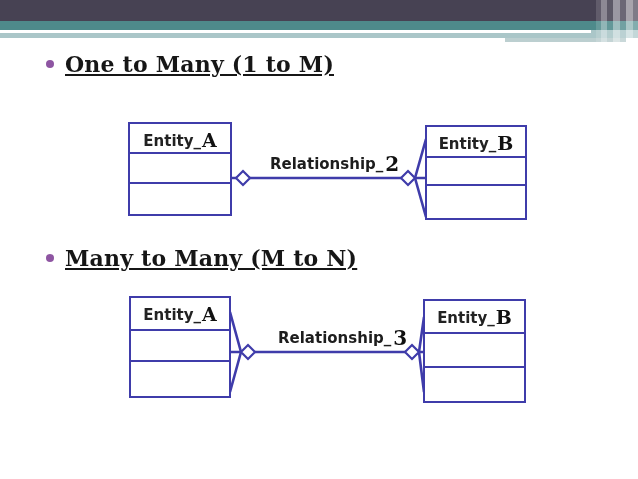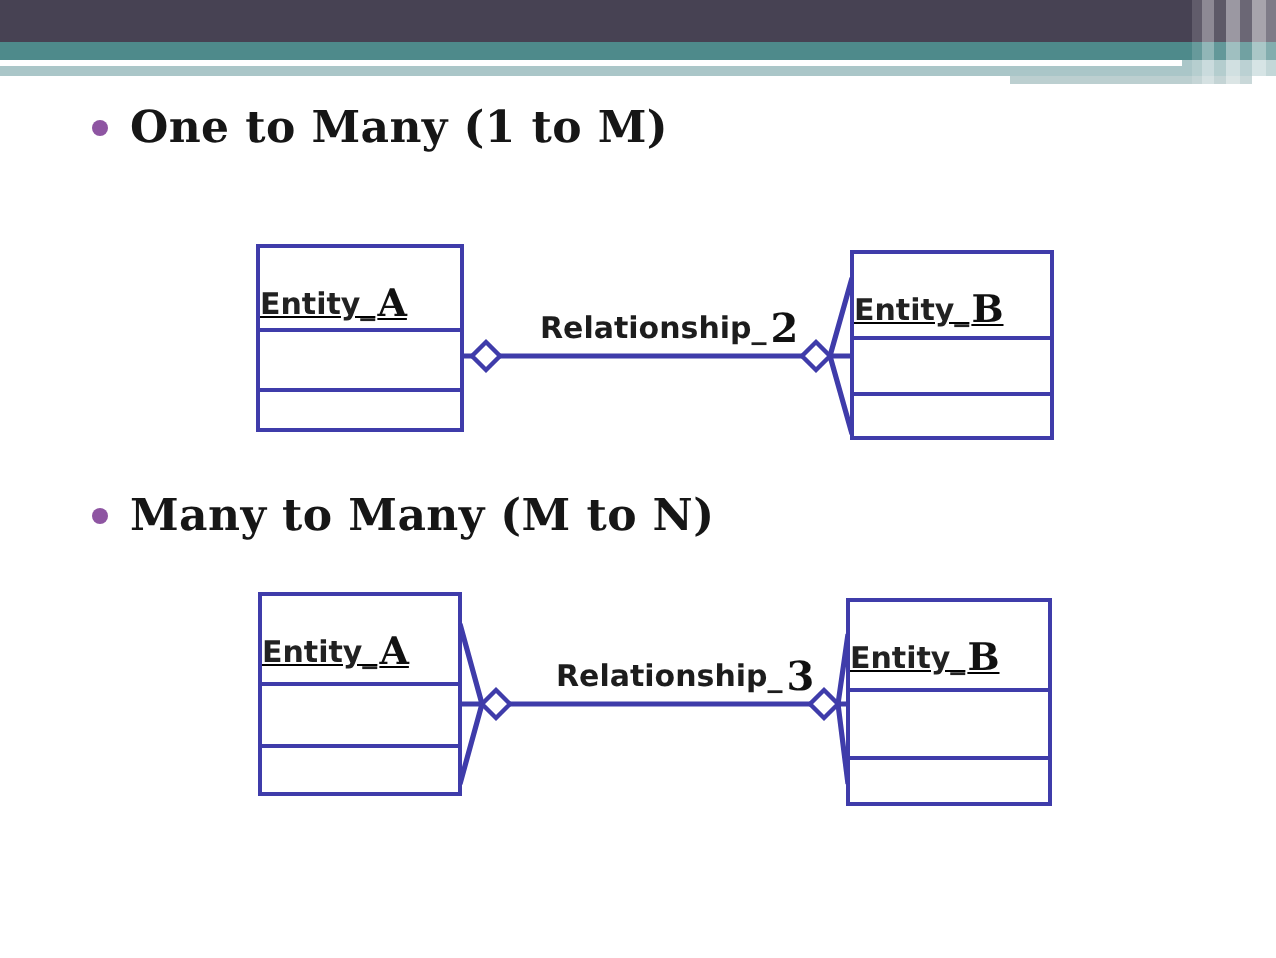--- a/index.html
+++ b/index.html
@@ -29,33 +29,33 @@
   .s3{width:6px;background:rgba(255,255,255,0.12);}
   .s4{width:7px;background:rgba(255,255,255,0.46);}
   .s5{width:6px;background:rgba(255,255,255,0.20);}
   .s6{width:7px;background:rgba(255,255,255,0.52);}
   .s7{width:5px;background:rgba(255,255,255,0.30);}
   
   .bullet{position:absolute;display:flex;align-items:flex-start;gap:11px;}
   .b1{left:46px;top:51px;}
   .b2{left:46px;top:245px;justify-content:space-between;}
   .dot{width:8px;height:8px;border-radius:50%;background:var(--purple);margin-top:9px;flex:0 0 auto;}
-  .btext{font-family:"DejaVu Serif",serif;font-weight:700;font-size:22px;color:var(--ink);letter-spacing:0.2px;white-space:nowrap;}
+  .btext{font-family:"DejaVu Serif",serif;font-weight:700;font-size:22px;color:var(--ink);letter-spacing:0.2px;white-space:nowrap;text-decoration:underline;}
   
   .ebox{
     position:absolute;box-sizing:border-box;border:2px solid var(--blue);
     background:#ffffff;display:flex;flex-direction:column;
   }
   .boxA1{left:128px;top:122px;width:104px;height:94px;}
   .boxB1{left:425px;top:125px;width:102px;height:95px;}
   .boxA2{left:129px;top:296px;width:102px;height:102px;}
   .boxB2{left:423px;top:299px;width:103px;height:104px;}
   .ehdr{
-    border-bottom:2px solid var(--blue);display:flex;
-    align-items:baseline;padding-top:16px;white-space:nowrap;overflow:hidden;text-decoration:underline;
+    border-bottom:2px solid var(--blue);display:flex;justify-content:center;
+    align-items:baseline;padding-top:4px;white-space:nowrap;overflow:hidden;
   }
   .boxA1 .ehdr{height:24px;flex:0 0 auto;}
   .boxB1 .ehdr{height:25px;flex:0 0 auto;}
   .boxA2 .ehdr{height:27px;flex:0 0 auto;}
   .boxB2 .ehdr{height:27px;flex:0 0 auto;}
   .erow{flex:0 0 auto;}
   .boxA1 .mid{height:28px;border-bottom:2px solid var(--blue);}
   .boxB1 .mid{height:26px;border-bottom:2px solid var(--blue);}
   .boxA2 .mid{height:29px;border-bottom:2px solid var(--blue);}
   .boxB2 .mid{height:32px;border-bottom:2px solid var(--blue);}

